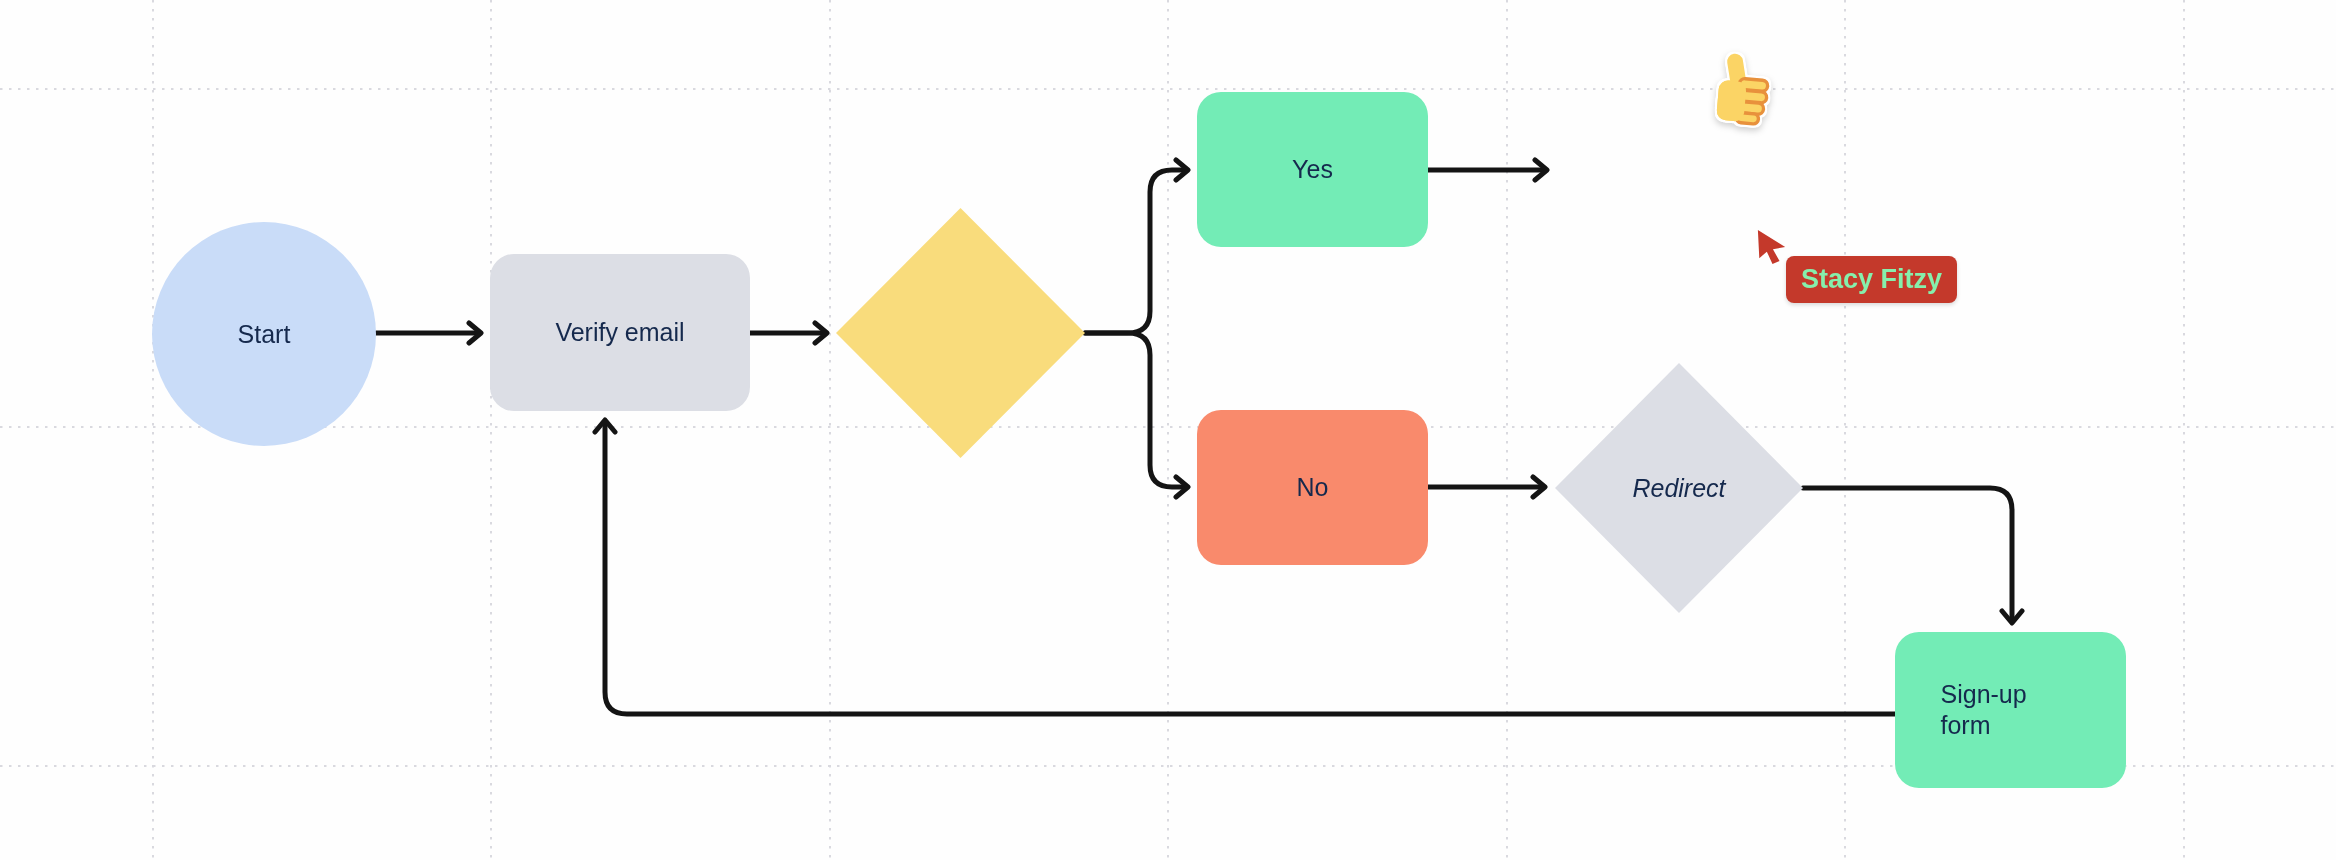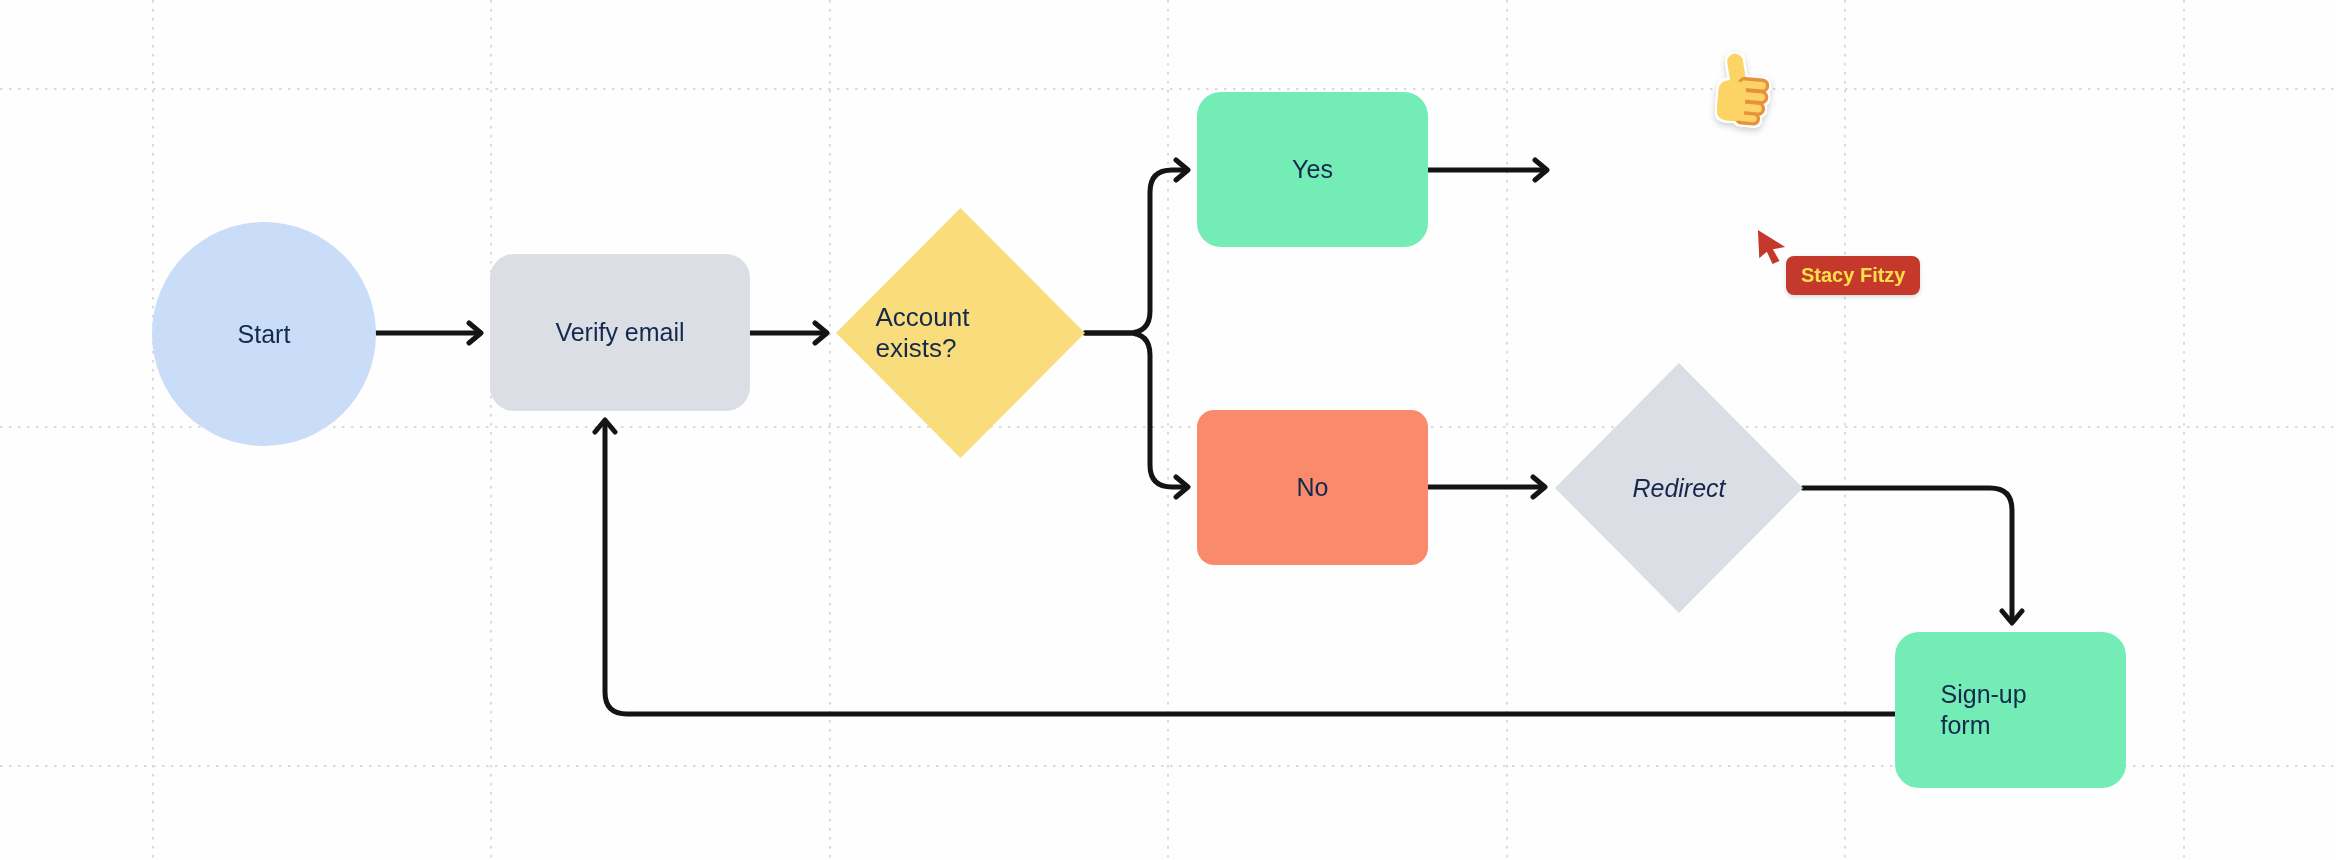--- a/index.html
+++ b/index.html
@@ -19,35 +19,35 @@
   .c-blue{background:#C9DCF8;}
   .c-gray{background:#DCDEE5;}
   .c-yellow{background:#F9DC7C;}
   .c-green{background:#73ECB6;}
   .c-salmon{background:#F98A6C;}
   #n-start  {left:152px;top:222px;width:224px;height:224px;}
   #n-verify {left:490px;top:254px;width:260px;height:157px;}
   #n-account{left:836px;top:208px;width:249px;height:250px;}
   #n-yes    {left:1197px;top:92px;width:231px;height:155px;}
   #n-signin {left:1555px;top:45px;width:248px;height:252px;}
-  #n-no     {left:1197px;top:410px;width:231px;height:155px;border-radius:17px;}
+  #n-no     {left:1197px;top:410px;width:231px;height:155px;}
   #n-redirect{left:1555px;top:363px;width:248px;height:250px;font-style:italic;}
   #n-signup {left:1895px;top:632px;width:231px;height:156px;}
   #n-account .lbl{width:170px;font-size:26px;}
   #n-signup .lbl{width:140px;}
   .sticker{
     position:absolute;left:1708px;top:50px;width:68px;height:78px;z-index:5;
     filter:drop-shadow(2px 0 0 #fff) drop-shadow(-2px 0 0 #fff)
            drop-shadow(0 2px 0 #fff) drop-shadow(0 -2px 0 #fff)
            drop-shadow(0 3px 3px rgba(0,0,0,0.18));
   }
   .cursor-wrap{position:absolute;left:1756px;top:228px;z-index:6;}
   .cursor-name{
     position:absolute;left:1786px;top:256px;z-index:6;
-    background:#C4392B;color:#fde047;font-weight:bold;font-size:20px;
+    background:#C4392B;color:#86efac;font-weight:bold;font-size:27px;
     padding:8px 15px;border-radius:8px;white-space:nowrap;
     box-shadow:0 2px 4px rgba(0,0,0,0.15);
   }
 </style>
 </head>
 <body>
 
 <div class="canvas">
 
   <svg class="layer">
@@ -86,21 +86,20 @@
   <div class="node circle c-blue" id="n-start">
     <span class="lbl">Start</span>
   </div>
 
   <div class="node rect c-gray" id="n-verify">
     <span class="lbl">Verify email</span>
   </div>
 
   <div class="node" id="n-account">
     <div class="diamond-shape c-yellow"></div>
-    <span class="lbl">Account exists?</span>
   </div>
 
   <div class="node rect c-green" id="n-yes">
     <span class="lbl">Yes</span>
   </div>
 
 
   <div class="node rect c-salmon" id="n-no">
     <span class="lbl">No</span>
   </div>

